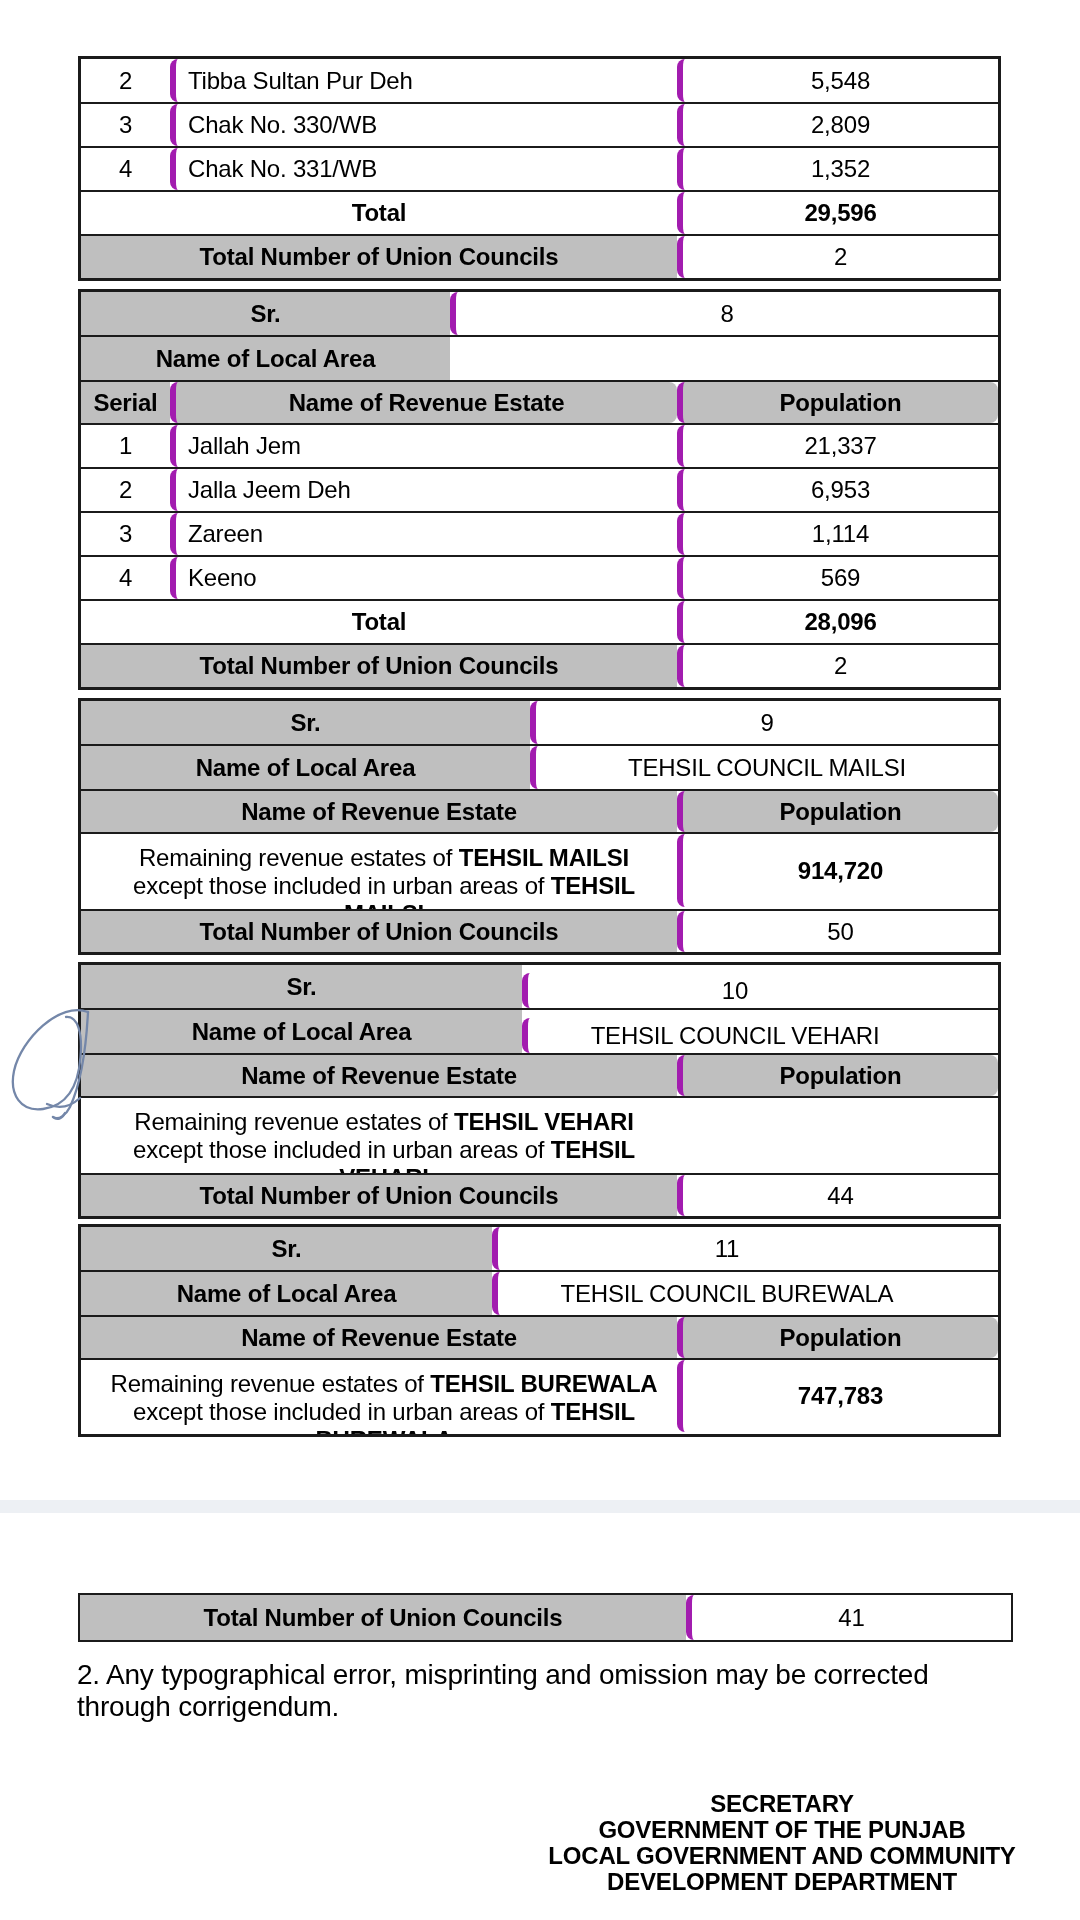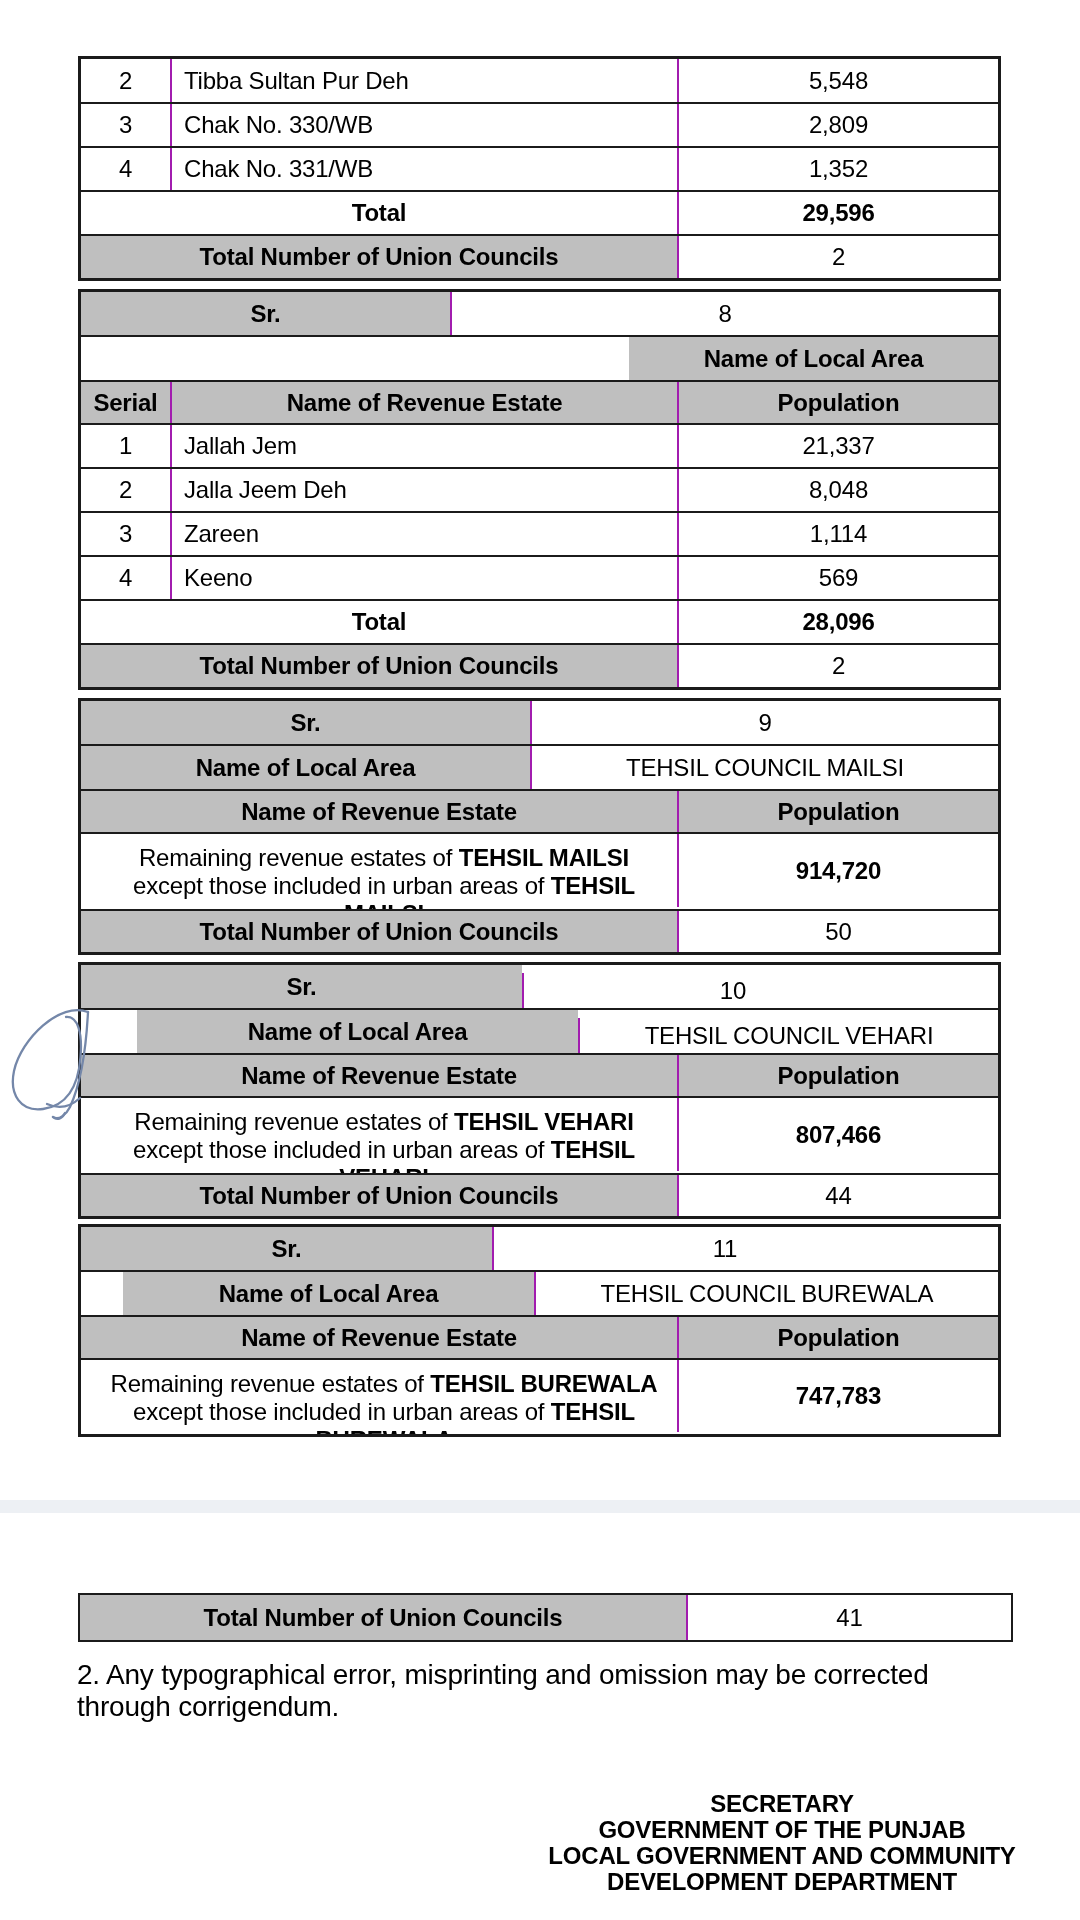--- a/index.html
+++ b/index.html
@@ -17,25 +17,25 @@
     background:#fff;
     width:923px; left:78px;
   }
   .tr { display:flex; width:100%; }
   .tr + .tr { border-top:2px solid #1b1b1b; }
   .td {
     display:flex; align-items:center; justify-content:center;
     font-size:24px; letter-spacing:-0.2px;
     overflow:hidden;
   }
-  .td + .td { border-left:2px solid #a21caf; }
+  .td + .td { border-left:6px solid #a21caf;border-radius:8px; }
   .left { justify-content:flex-start; padding-left:12px; }
   .gray { background:#bfbfbf; }
   .b { font-weight:bold; }
-  .r43 { height:43px; } .r44 { height:44px; } .r45 { height:45px;justify-content:flex-end; }
+  .r43 { height:43px; } .r44 { height:44px; } .r45 { height:45px; }
   .r77 { height:77px; } .r76 { height:76px; }
   
   .c-serial { width:89px; }
   .c-name   { width:507px; }
   .c-pop    { width:321px; }
   .c-merge  { width:596px; }  
   .c-sr8l   { width:369px; } .c-sr8v  { width:548px; }
   .c-sr9l   { width:449px; } .c-sr9v  { width:468px; }
   .c-sr10l  { width:441px; } .c-sr10v { width:420px;margin-top:8px; }
   .c-sr11l  { width:411px; } .c-sr11v { width:464px; }
@@ -108,21 +108,21 @@
     <div class="td c-pop gray b">Population</div>
   </div>
   <div class="tr r44">
     <div class="td c-serial">1</div>
     <div class="td c-name left">Jallah Jem</div>
     <div class="td c-pop">21,337</div>
   </div>
   <div class="tr r44">
     <div class="td c-serial">2</div>
     <div class="td c-name left">Jalla Jeem Deh</div>
-    <div class="td c-pop">8,048</div>
+    <div class="td c-pop">6,953</div>
   </div>
   <div class="tr r44">
     <div class="td c-serial">3</div>
     <div class="td c-name left">Zareen</div>
     <div class="td c-pop">1,114</div>
   </div>
   <div class="tr r44">
     <div class="td c-serial">4</div>
     <div class="td c-name left">Keeno</div>
     <div class="td c-pop">569</div>
@@ -168,21 +168,20 @@
   <div class="tr r45">
     <div class="td c-sr10l gray b">Name of Local Area</div>
     <div class="td c-sr10v">TEHSIL COUNCIL VEHARI</div>
   </div>
   <div class="tr r43">
     <div class="td c-merge gray b">Name of Revenue Estate</div>
     <div class="td c-pop gray b">Population</div>
   </div>
   <div class="tr r77">
     <div class="td c-merge estate-cell"><span>Remaining revenue estates of </span><span class="b">TEHSIL VEHARI</span><span> except those included in urban areas of </span><span class="b">TEHSIL VEHARI</span></div>
-    <div class="td c-pop b" style="height:73px;">807,466</div>
   </div>
   <div class="tr r43">
     <div class="td c-merge gray b">Total Number of Union Councils</div>
     <div class="td c-pop">44</div>
   </div>
 </div>
 
 <div class="tbl" style="top:1224px;">
   <div class="tr r43">
     <div class="td c-sr11l gray b">Sr.</div>

